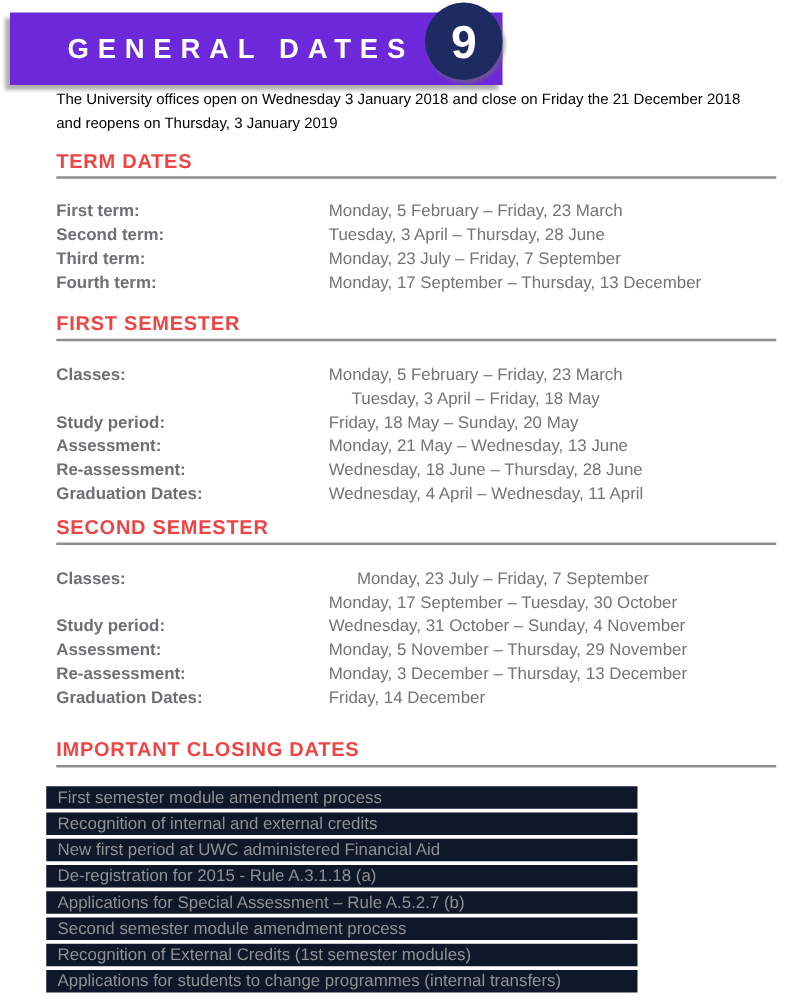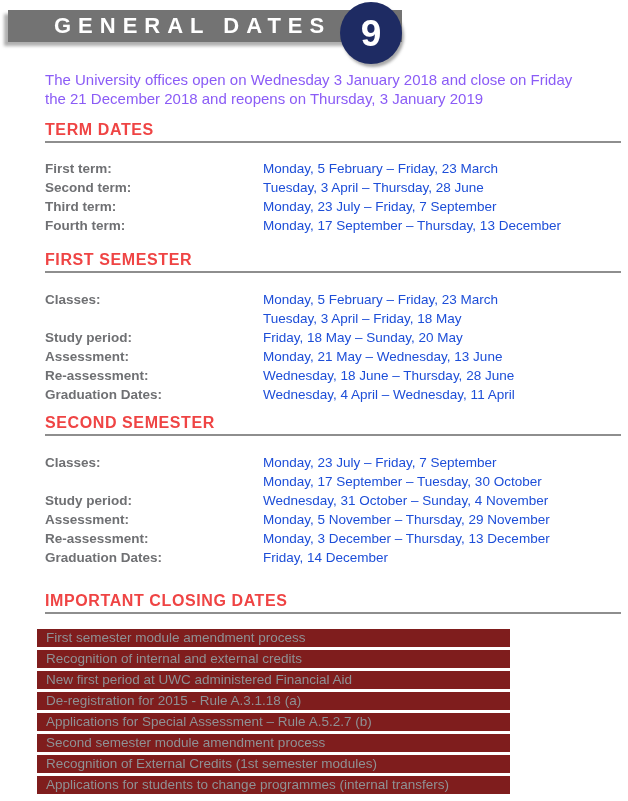--- a/index.html
+++ b/index.html
@@ -2,62 +2,62 @@
 <html><head>
 <meta charset="utf-8">
 <style>
   html, body { margin:0; padding:0; }
   body {
     width:628px; height:801px; background:#ffffff; overflow:hidden;
     font-family:"Liberation Sans", sans-serif; position:relative;
   }
   
   .gold-bar {
-    position:absolute; left:8px; top:10px; width:394px; height:32px;
-    background:#737373;
+    position:absolute; left:8px; top:10px; width:394px; height:58px;
+    background:#6d28d9;
     box-shadow:-4px 4px 3px rgba(110,110,110,0.55);
     text-align:center;
   }
   .gold-bar .title {
     position:absolute; left:46px; top:50%; transform:translateY(-50%);
     color:#ffffff; font-weight:bold; font-size:22px; letter-spacing:7px;
     white-space:nowrap;
   }
   .chapter-badge {
     position:absolute; left:340px; top:2px; width:62px; height:62px;
     border-radius:50%; background:#1e2b63;
     box-shadow:2px 3px 3px rgba(110,110,110,0.6);
     display:flex; align-items:center; justify-content:center;
   }
   .chapter-badge span {
     color:#ffffff; font-size:37px; font-weight:bold; line-height:1;
   }
   
   .content { padding:70px 8px 0 45px; }
   .intro {
-    margin:0; font-size:15px; line-height:19px; color:#8b5cf6;
+    margin:0; font-size:12px; line-height:19px; color:#000000;
     max-width:552px;
   }
   h2.sec-h {
     margin:14px 0 0 0; font-size:16px; line-height:15px; font-weight:bold;
     color:#ef4444; letter-spacing:0.6px;
     border-bottom:2px solid #8e8e8e; padding-bottom:4px; width:576px;
   }
   h2.mt2 { margin-top:17px; }
   h2.mt3 { margin-top:11px; }
   h2.mt4 { margin-top:26px; }
   .dtable { margin-top:16px; font-size:13.5px; line-height:19px; }
   .dtable.mt-b { margin-top:17px; }
   .drow { display:flex; }
   .dlabel { width:218px; flex:0 0 218px; font-weight:bold; color:#6f7073; }
-  .dval { color:#1d4ed8; }
+  .dval { color:#737373;text-align:center; }
   
   .closing-list { margin:15px 0 0 -8px; width:473px; }
   .closing-list .item {
-    background:#7f1d1d; height:18px; line-height:18px; margin-bottom:3px;
+    background:#0f172a; height:18px; line-height:18px; margin-bottom:3px;
     padding-left:9px; font-size:13.5px; color:#8f9194; white-space:nowrap;
     overflow:hidden;
   }
 </style>
 </head>
 <body>
 
 <div class="gold-bar">
   <span class="title">GENERAL DATES</span>
 </div>

